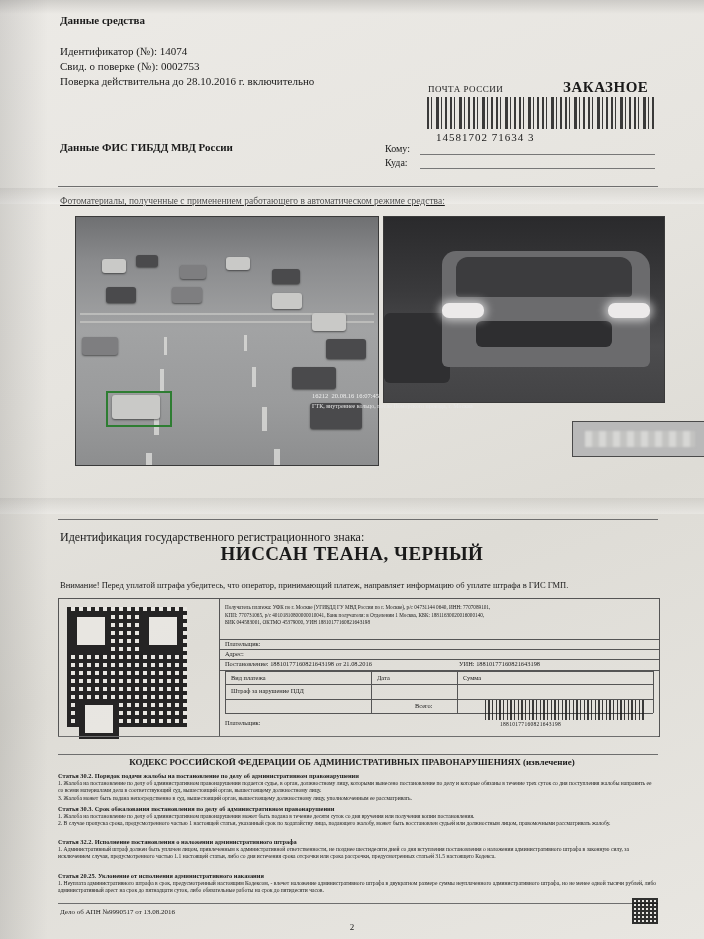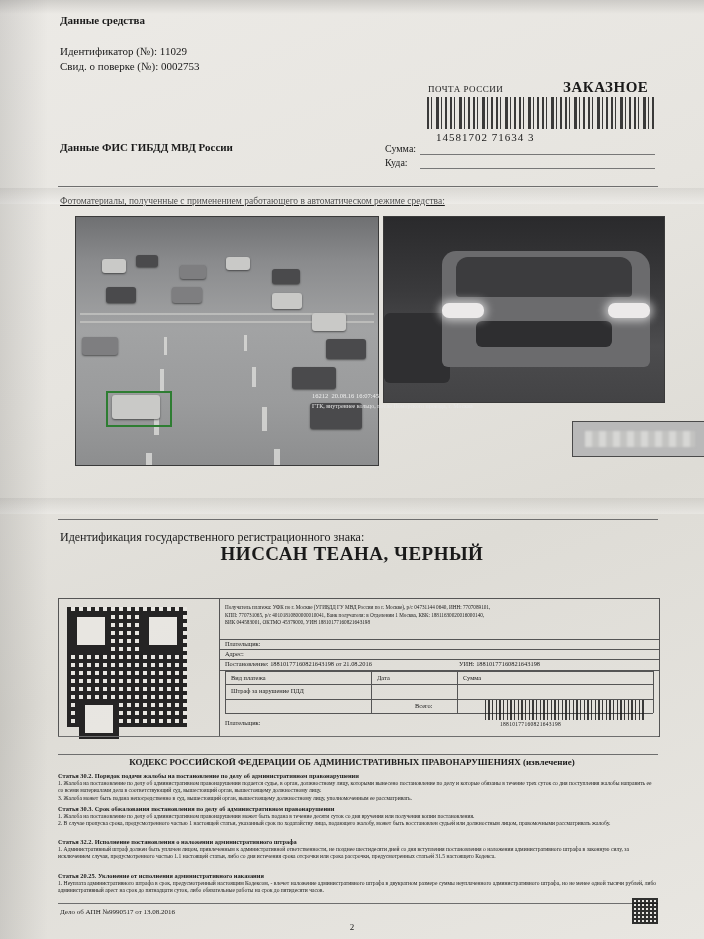--- a/index.html
+++ b/index.html
@@ -150,30 +150,31 @@
                repeating-linear-gradient(0deg,#111 0 2px,transparent 2px 4px);
     background-color:#e9e7e3;opacity:.85;}
 </style>
 </head>
 <body>
 
 <div class="page">
   <div class="inner">
 
     <div class="t hdr-title">Данные средства</div>
-    <div class="t hdr-l2">Идентификатор (№): 11029</div>
+    <div class="t hdr-l2">Идентификатор (№): 14074</div>
     <div class="t hdr-l3">Свид. о поверке (№): 0002753</div>
+    <div class="t hdr-l4">Поверка действительна до 28.10.2016 г. включительно</div>
 
     <div class="t pochta">ПОЧТА РОССИИ</div>
     <div class="t zakaznoe">ЗАКАЗНОЕ</div>
     <div class="barcode"></div>
     <div class="t barcode-num">14581702 71634 3</div>
 
     <div class="t fis">Данные ФИС ГИБДД МВД России</div>
-    <div class="t komu">Сумма:</div>
+    <div class="t komu">Кому:</div>
     <div class="t kuda">Куда:</div>
     <div class="komu-line"></div>
     <div class="kuda-line"></div>
 
     <div class="rule" style="left:58px;top:186px;width:600px;"></div>
 
     <div class="t photo-cap u">Фотоматериалы, полученные с применением работающего в автоматическом режиме средства:</div>
 
     <div class="photos">
       <div class="ph ph-left">
@@ -222,20 +223,21 @@
       </div>
     </div>
 
     <div class="t stamp1">16212  20.08.16 16:07:45</div>
     <div class="t stamp2">ГТК, внутреннее кольцо, после Поморского проезда, г. Москва</div>
 
     <div class="rule" style="left:58px;top:519px;width:600px;"></div>
 
     <div class="t ident">Идентификация государственного регистрационного знака:</div>
     <div class="t carname">НИССАН ТЕАНА, ЧЕРНЫЙ</div>
+    <div class="t warn">Внимание! Перед уплатой штрафа убедитесь, что оператор, принимающий платеж, направляет информацию об уплате штрафа в ГИС ГМП.</div>
 
     <div class="receipt">
       <div class="qr">
           <div class="qr-bl"></div>
         </div>
       <div class="rsep"></div>
       <div class="rtxt" style="left:166px;top:5px;width:420px;">Получатель платежа: УФК по г. Москве (УГИБДД ГУ МВД России по г. Москве), р/с 04731144 0640, ИНН: 7707089101,
 КПП: 770731065, р/с 40101810800000010041, Банк получателя: в Отделении 1 Москва, КБК: 18811630020016000140,
 БИК 044583001, ОКТМО 45379000, УИН 18810177160821643198</div>
       <div class="rline" style="left:160px;top:40px;width:440px;"></div>

